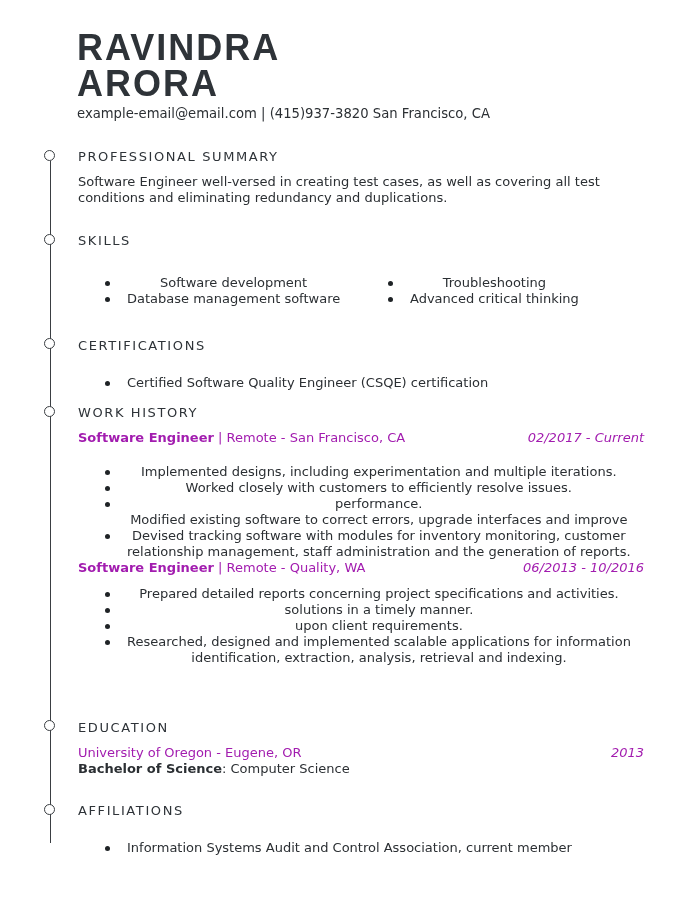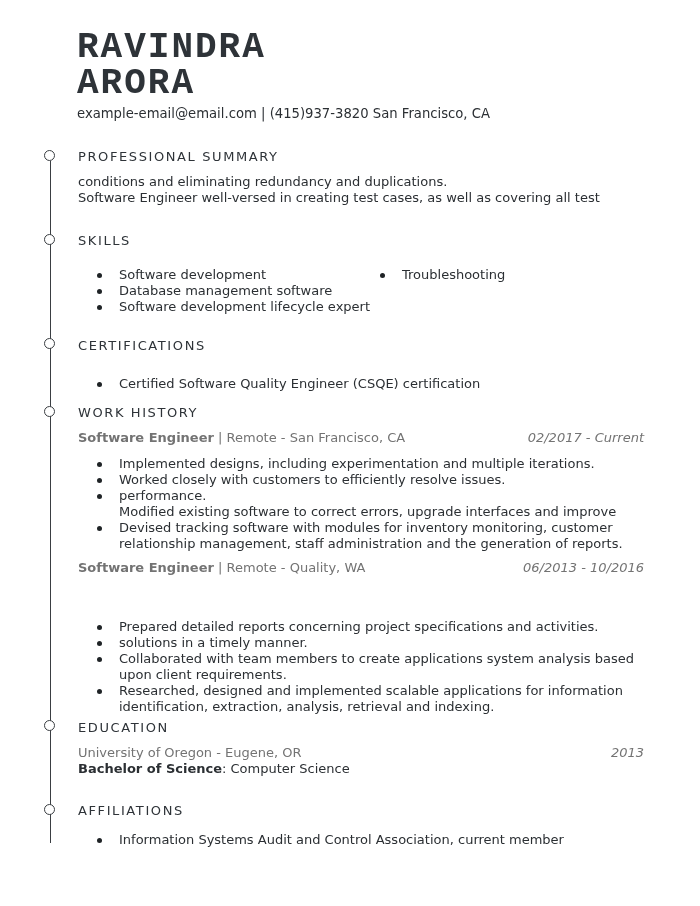--- a/index.html
+++ b/index.html
@@ -1,29 +1,29 @@
 <!DOCTYPE html>
 <html><head>
 <meta charset="utf-8">
 <style>
   html, body { margin: 0; padding: 0; background: #ffffff; }
   body { width: 700px; height: 906px; position: relative; overflow: hidden;
          font-family: "DejaVu Sans", sans-serif; color: #2b2f33; }
-  .name { position: absolute; left: 77px; top: 30px; font-family: Liberation Mono, monospace;
+  .name { position: absolute; left: 77px; top: 30px; font-family: Liberation Sans, sans-serif;
           font-weight: bold; font-size: 36px; line-height: 36px; letter-spacing: 2px; color: #2e3338; }
   .contact { position: absolute; left: 77px; top: 106px; font-size: 13.2px; color: #2b2f33; white-space: nowrap; text-align: center; }
   .timeline { position: absolute; left: 49.5px; top: 161px; width: 1.4px; height: 682px; background: #3a3e42; }
   .dot { position: absolute; left: 44px; width: 9px; height: 9px; border: 1.4px solid #3a3e42;
          border-radius: 50%; background: #ffffff; }
   .sec-title { position: absolute; left: 78px; font-weight: normal; font-size: 13px; letter-spacing: 1.6px; color: #2e3338; white-space: nowrap; }
   .text { position: absolute; left: 78px; font-size: 13px; line-height: 16px; color: #2b2f33; white-space: nowrap; }
-  ul.bul { position: absolute; margin: 4px; padding: 0; list-style: none; }
+  ul.bul { position: absolute; margin: 12px; padding: 0; list-style: none; text-align: center; }
   ul.bul li { position: relative; padding-left: 24px; font-size: 13px; line-height: 16px; color: #2b2f33; white-space: nowrap; }
   ul.bul li::before { content: ""; position: absolute; left: 2px; top: 6px; width: 5px; height: 5px; border-radius: 50%; background: #1f2326; }
-  .job-head { position: absolute; left: 78px; width: 566px; font-size: 13px; line-height: 16px; display: flex; justify-content: space-between; color: #737373; }
+  .job-head { position: absolute; left: 78px; width: 566px; font-size: 13px; line-height: 16px; display: flex; justify-content: space-between; color: #a21caf; }
   .job-head .title { font-weight: bold; }
   .dates { font-style: italic; }
 </style>
 </head>
 <body>
 
 <div class="name">
   <div>RAVINDRA</div>
   <div>ARORA</div>
 </div>
@@ -32,36 +32,36 @@
 <div class="timeline"></div>
 <div class="dot" style="top:150px"></div>
 <div class="dot" style="top:234px"></div>
 <div class="dot" style="top:338px"></div>
 <div class="dot" style="top:406px"></div>
 <div class="dot" style="top:720px"></div>
 <div class="dot" style="top:804px"></div>
 
 <div class="sec-title" style="top:149px">PROFESSIONAL SUMMARY</div>
 <div class="text" style="top:174px">
+  <div>Software Engineer well-versed in creating test cases, as well as covering all test</div>
   <div>conditions and eliminating redundancy and duplications.</div>
-  <div>Software Engineer well-versed in creating test cases, as well as covering all test</div>
 </div>
 
 <div class="sec-title" style="top:233px">SKILLS</div>
 <ul class="bul" style="left:91px; top:263px">
   <li>Software development</li>
   <li>Database management software</li>
-  <li>Software development lifecycle expert</li>
 </ul>
 <ul class="bul" style="left:374px; top:263px">
   <li>Troubleshooting</li>
+  <li>Advanced critical thinking</li>
 </ul>
 
 <div class="sec-title" style="top:338px">CERTIFICATIONS</div>
-<ul class="bul" style="left:91px; top:372px">
+<ul class="bul" style="left:91px; top:363px">
   <li>Certified Software Quality Engineer (CSQE) certification</li>
 </ul>
 
 <div class="sec-title" style="top:405px">WORK HISTORY</div>
 
 <div class="job-head" style="top:430px">
   <span><span class="title">Software Engineer</span><span> | Remote - San Francisco, CA</span></span>
   <span class="dates">02/2017 - Current</span>
 </div>
 <ul class="bul" style="left:91px; top:452px">
@@ -78,29 +78,28 @@
   <li>
       <div>Devised tracking software with modules for inventory monitoring, customer</div>
       <div>relationship management, staff administration and the generation of reports.</div>
     </li>
 </ul>
 
 <div class="job-head" style="top:560px">
   <span><span class="title">Software Engineer</span><span> | Remote - Quality, WA</span></span>
   <span class="dates">06/2013 - 10/2016</span>
 </div>
-<ul class="bul" style="left:91px; top:615px">
+<ul class="bul" style="left:91px; top:574px">
   <li>
       <div>Prepared detailed reports concerning project specifications and activities.</div>
     </li>
   <li>
       <div>solutions in a timely manner.</div>
     </li>
   <li>
-      <div>Collaborated with team members to create applications system analysis based</div>
       <div>upon client requirements.</div>
     </li>
   <li>
       <div>Researched, designed and implemented scalable applications for information</div>
       <div>identification, extraction, analysis, retrieval and indexing.</div>
     </li>
 </ul>
 
 <div class="sec-title" style="top:720px">EDUCATION</div>
 <div class="job-head" style="top:745px">

